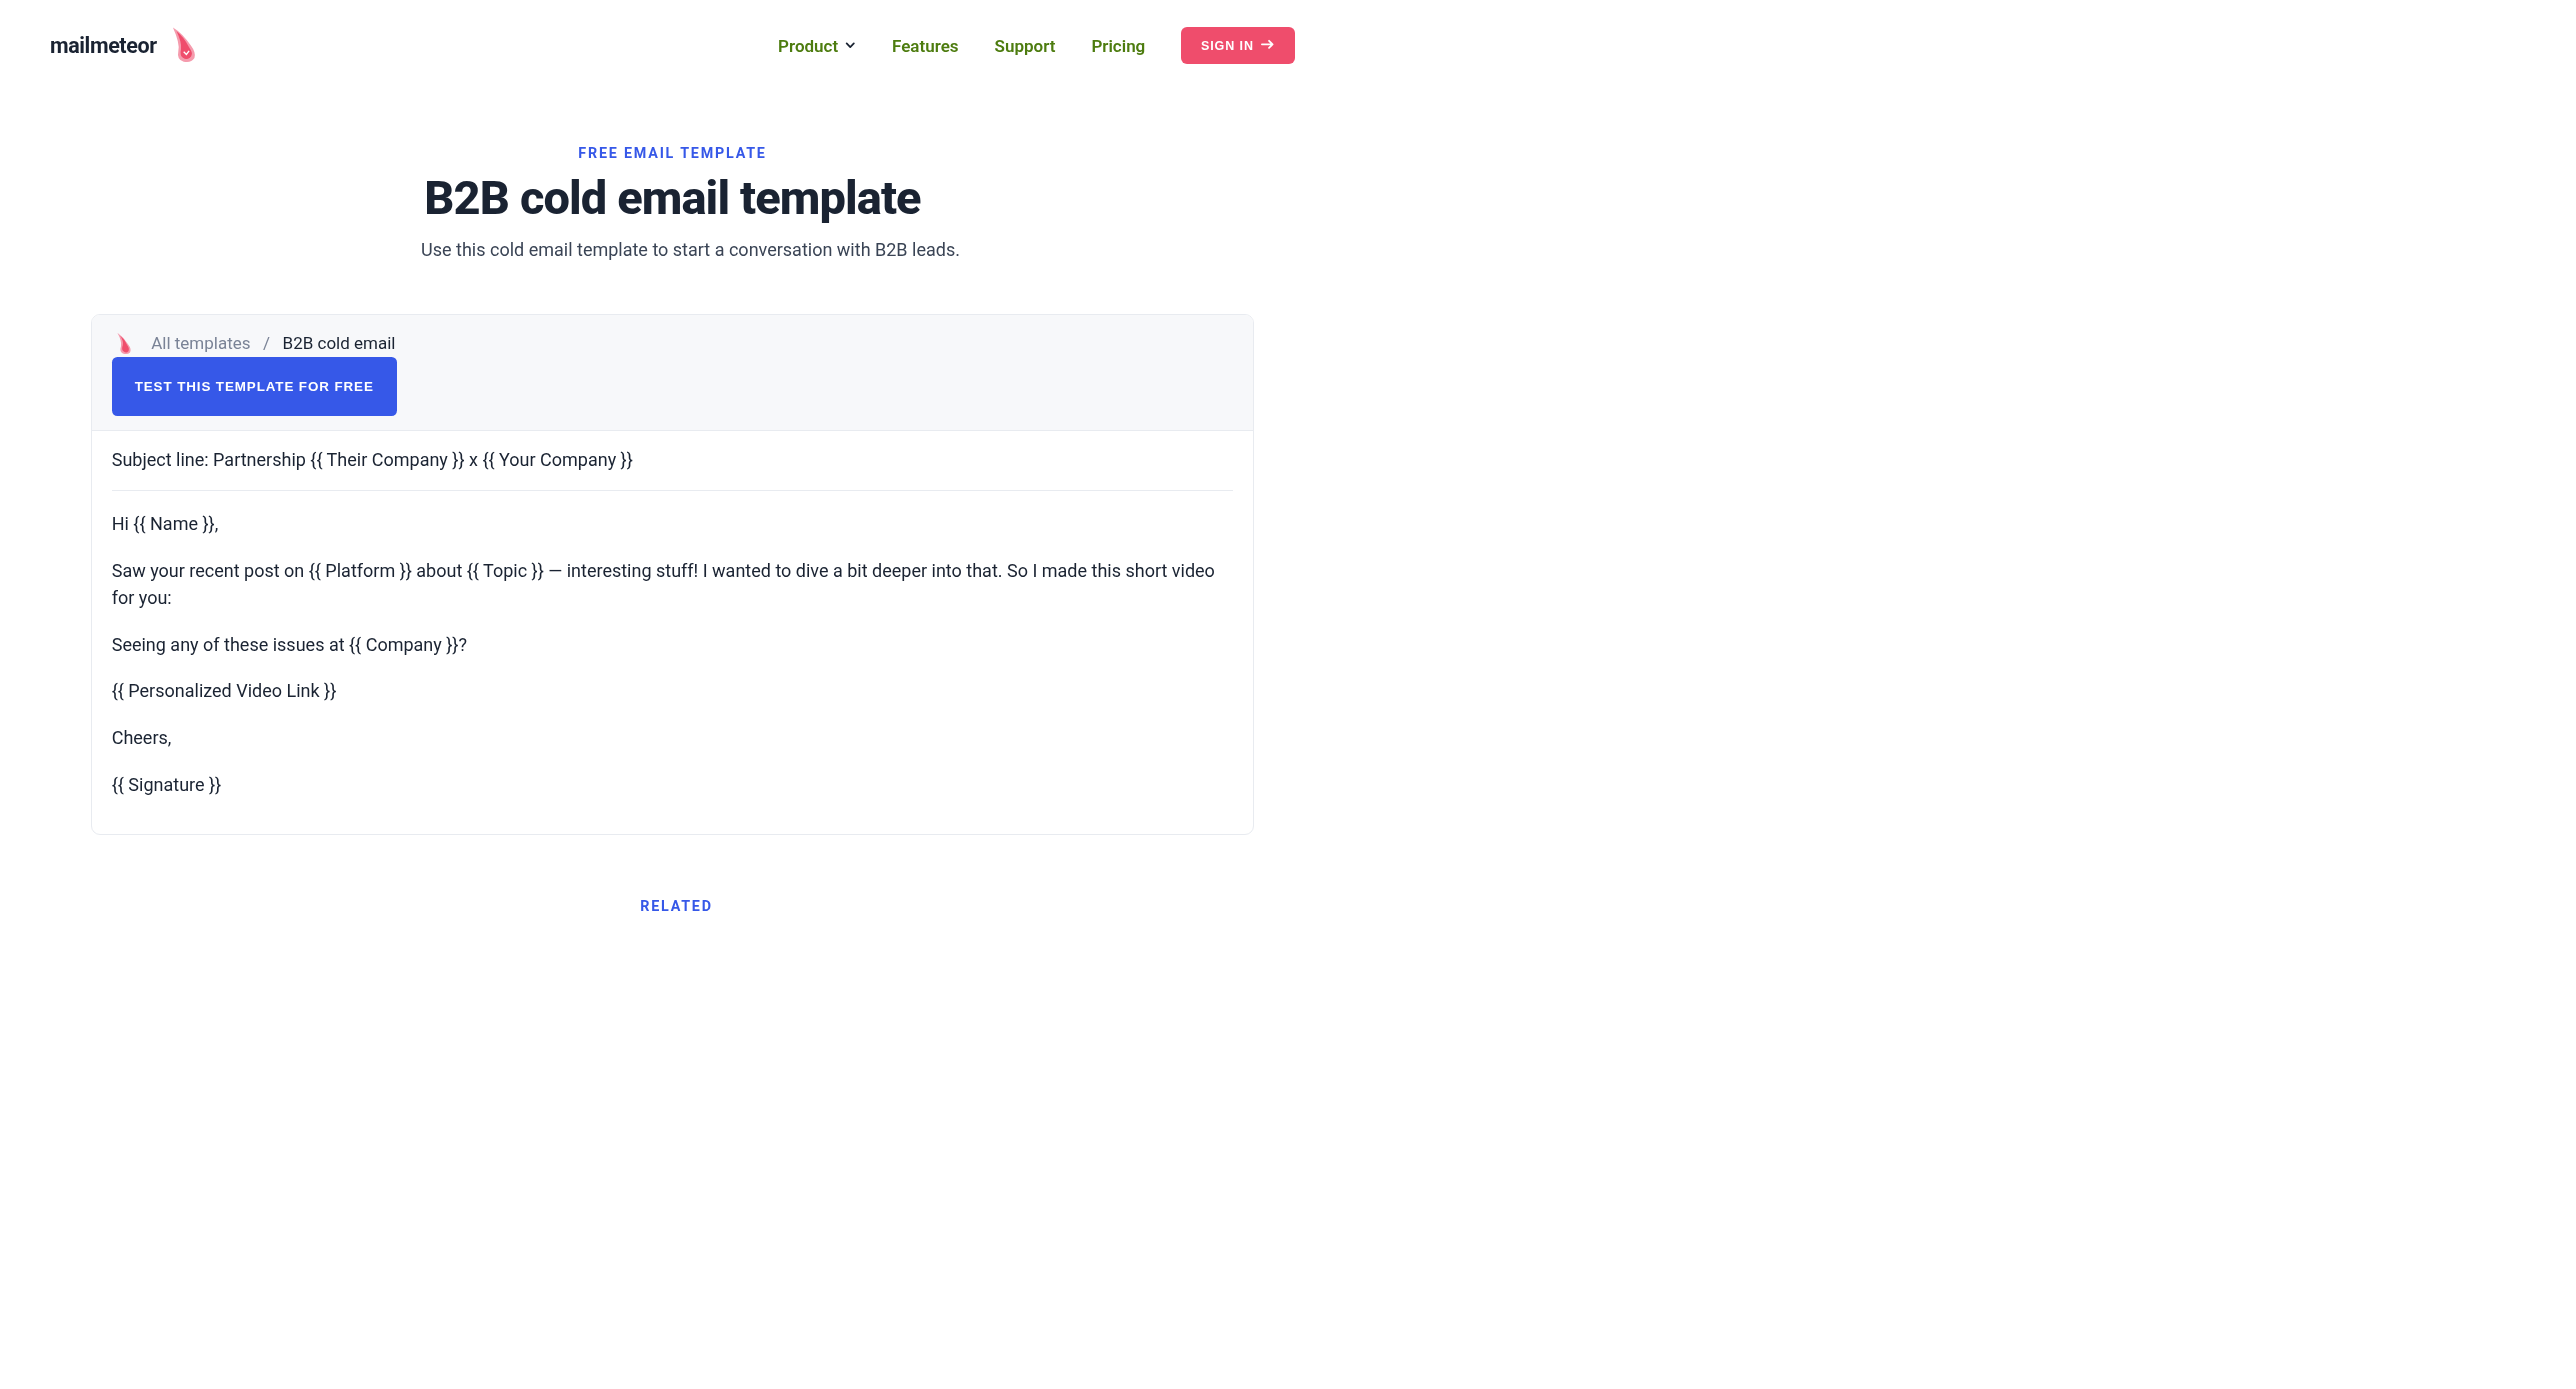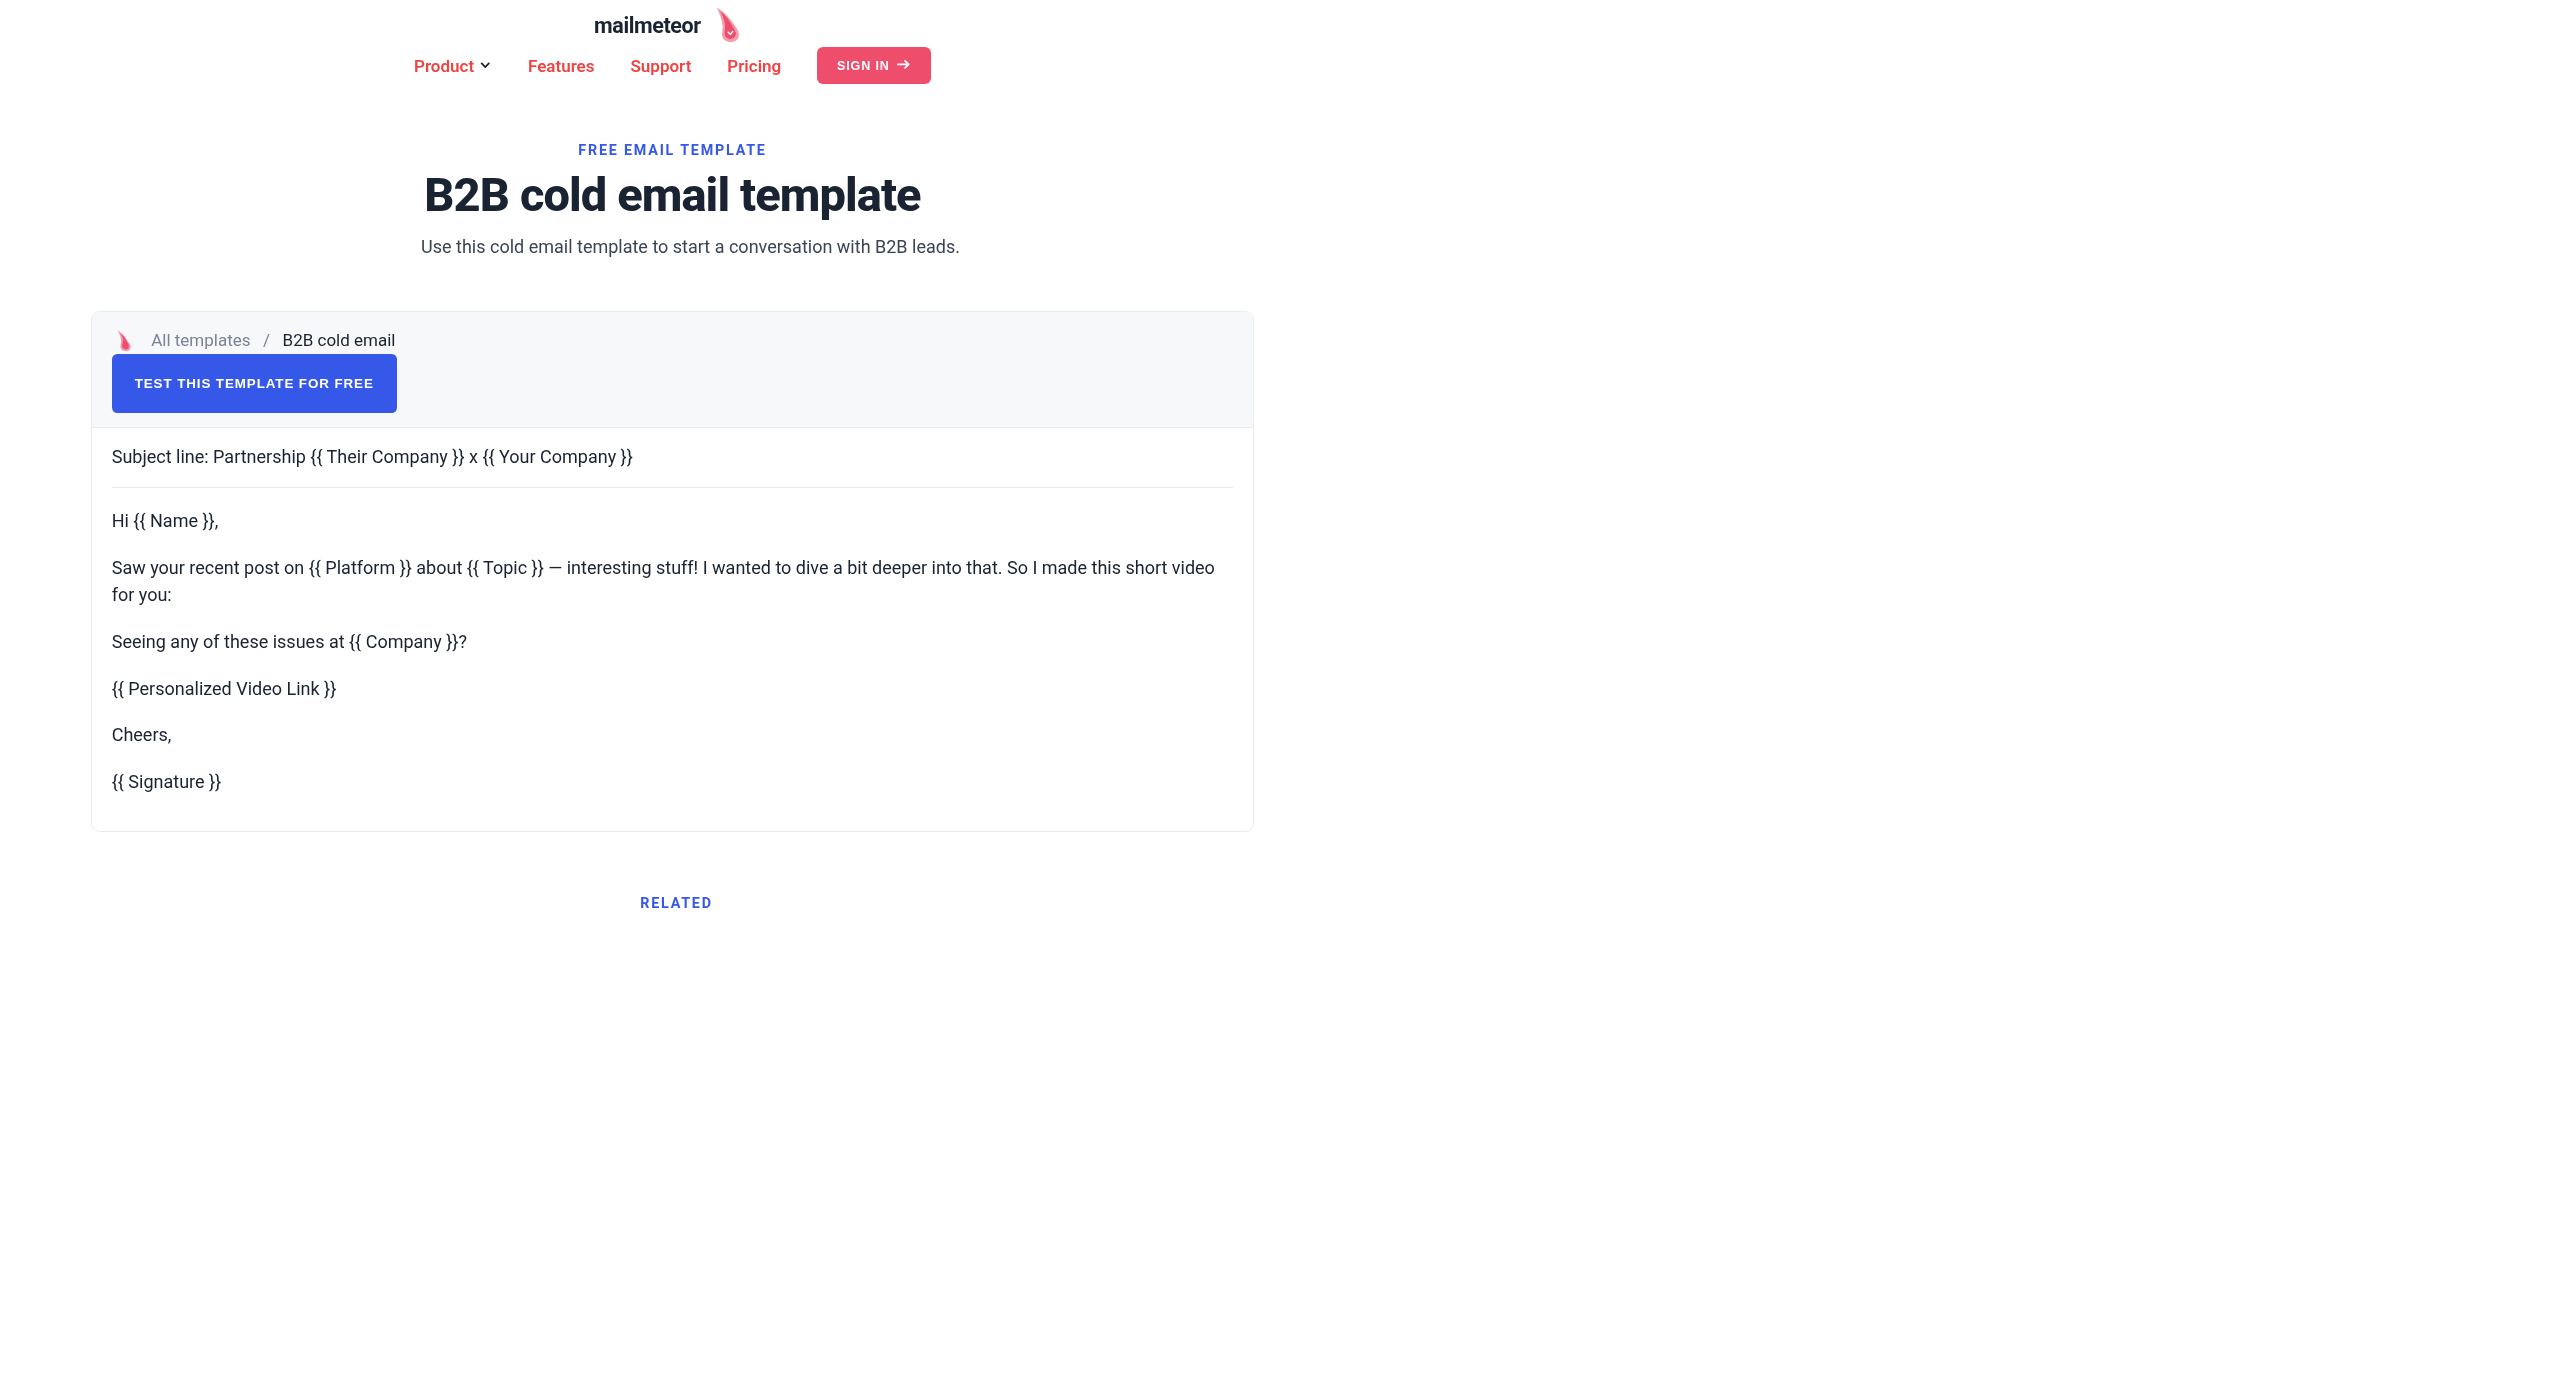--- a/index.html
+++ b/index.html
@@ -7,22 +7,21 @@
   font-family: -apple-system, BlinkMacSystemFont, "Segoe UI", Roboto, Helvetica, Arial, sans-serif;
   background: #ffffff;
   color: #1a2332;
   width: 1345px;
   min-height: 726px;
 }
 .navbar {
   display: flex;
   align-items: center;
   justify-content: space-between;
-  padding: 4px 50px;
-  flex-direction: column;
+  padding: 24px 50px;
 }
 .logo {
   display: flex;
   align-items: center;
   gap: 7.2px;
   cursor: pointer;
 }
 .logo-text {
   font-size: 21.5px;
   font-weight: 700;
@@ -35,21 +34,21 @@
   height: 43px;
 }
 .nav-links {
   display: flex;
   align-items: center;
   gap: 36px;
 }
 .nav-item {
   font-size: 17px;
   font-weight: 600;
-  color: #ef4444;
+  color: #4d7c0f;
   cursor: pointer;
   display: flex;
   align-items: flex-start;
   gap: 5.4px;
 }
 .signin-btn {
   background: #ef4d6c;
   color: #ffffff;
   border: none;
   padding: 11.6px 19.7px;

